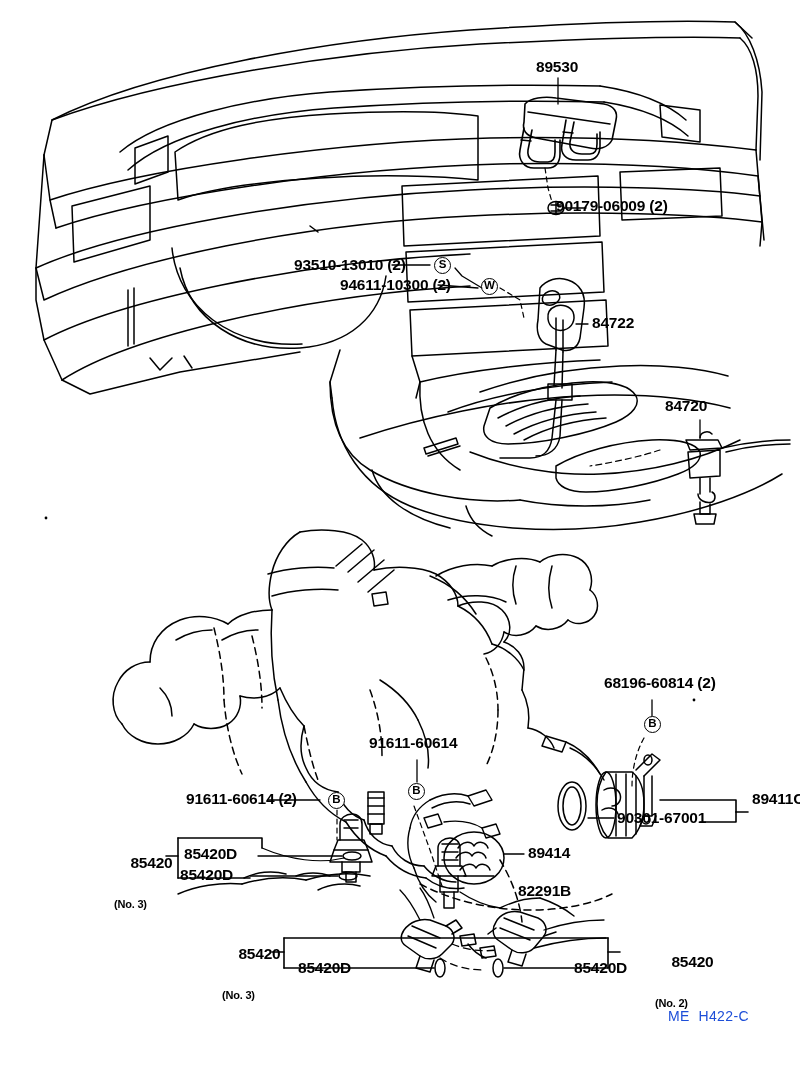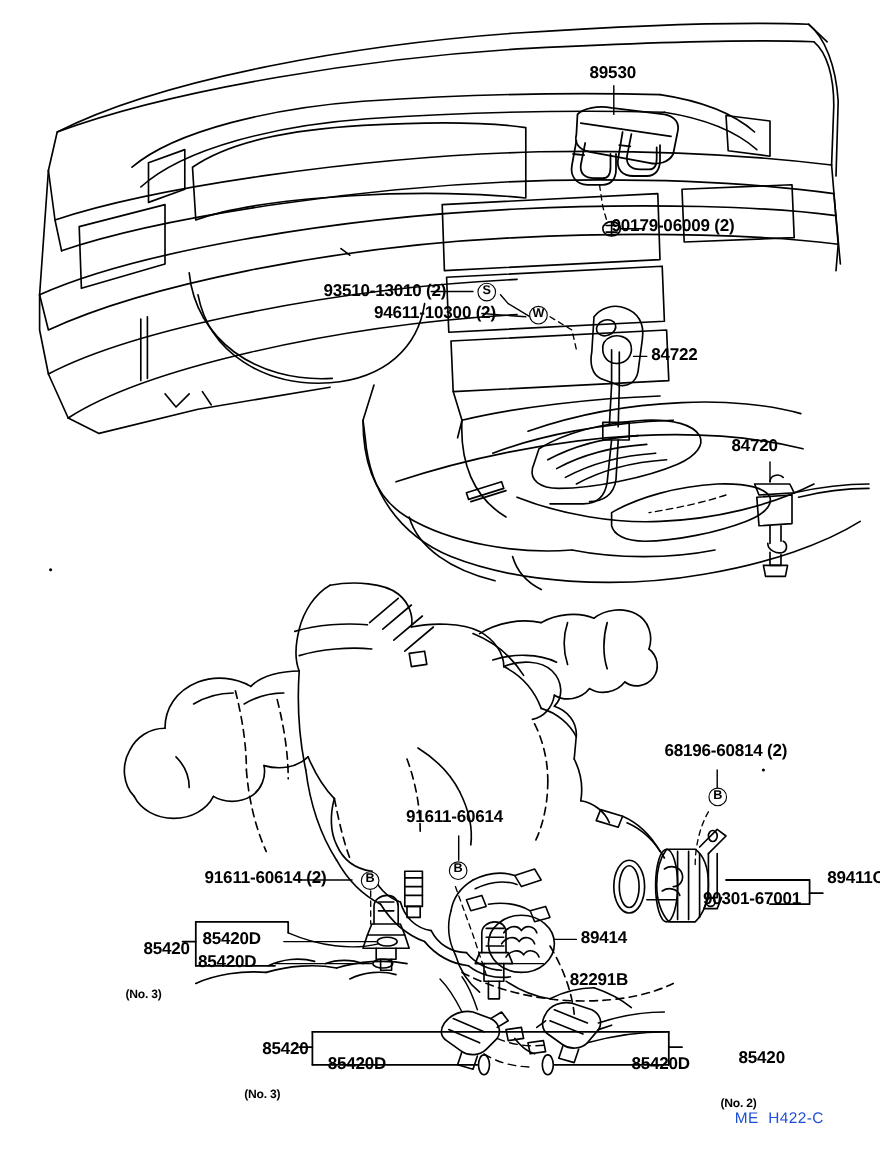--- a/index.html
+++ b/index.html
@@ -417,21 +417,21 @@
   <div class="lbl" style="left:536px; top:59px;">89530</div>
   <div class="lbl" style="left:556px; top:198px;">90179-06009 (2)</div>
   <div class="lbl r" style="left:294px; top:257px;">93510-13010 (2)</div>
   <div class="lbl r" style="left:340px; top:277px;">94611-10300 (2)</div>
   <div class="lbl" style="left:592px; top:315px;">84722</div>
   <div class="lbl" style="left:665px; top:398px;">84720</div>
 
   <div class="lbl" style="left:604px; top:675px;">68196-60814 (2)</div>
   <div class="lbl" style="left:186px; top:791px;">91611-60614 (2)</div>
   <div class="lbl" style="left:369px; top:735px;">91611-60614</div>
-  <div class="lbl" style="left:617px; top:810px;padding-left:22px;">90301-67001</div>
+  <div class="lbl" style="left:617px; top:810px;">90301-67001</div>
   <div class="lbl" style="left:752px; top:791px;">89411C</div>
   <div class="lbl" style="left:528px; top:845px;">89414</div>
   <div class="lbl" style="left:498px; top:883px;margin-left:20px;">82291B</div>
 
   <div class="lbl r" style="left:114px; top:839px; text-align:left;">
     <span>85420</span>
     <span class="sub">(No. 3)</span>
   </div>
   <div class="lbl" style="left:184px; top:846px;">85420D</div>
   <div class="lbl" style="left:180px; top:867px;">85420D</div>

